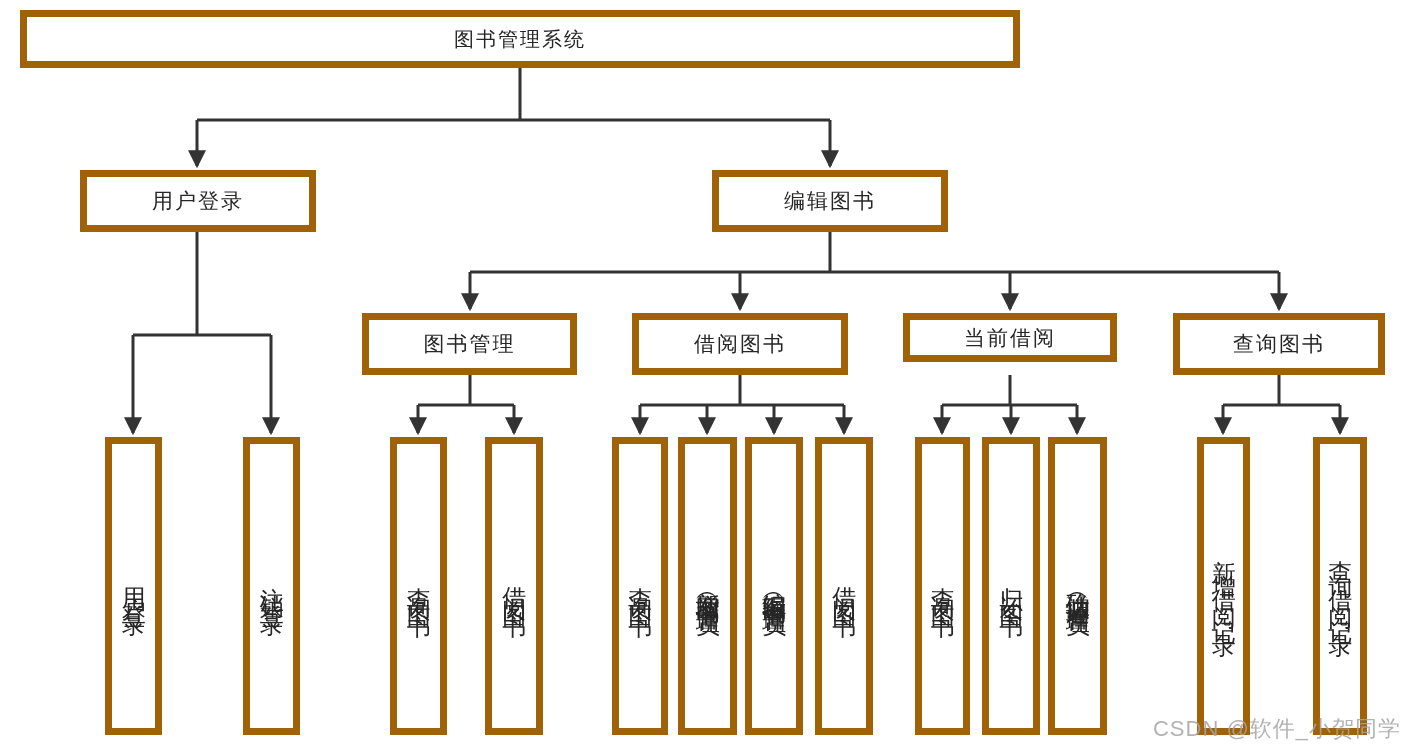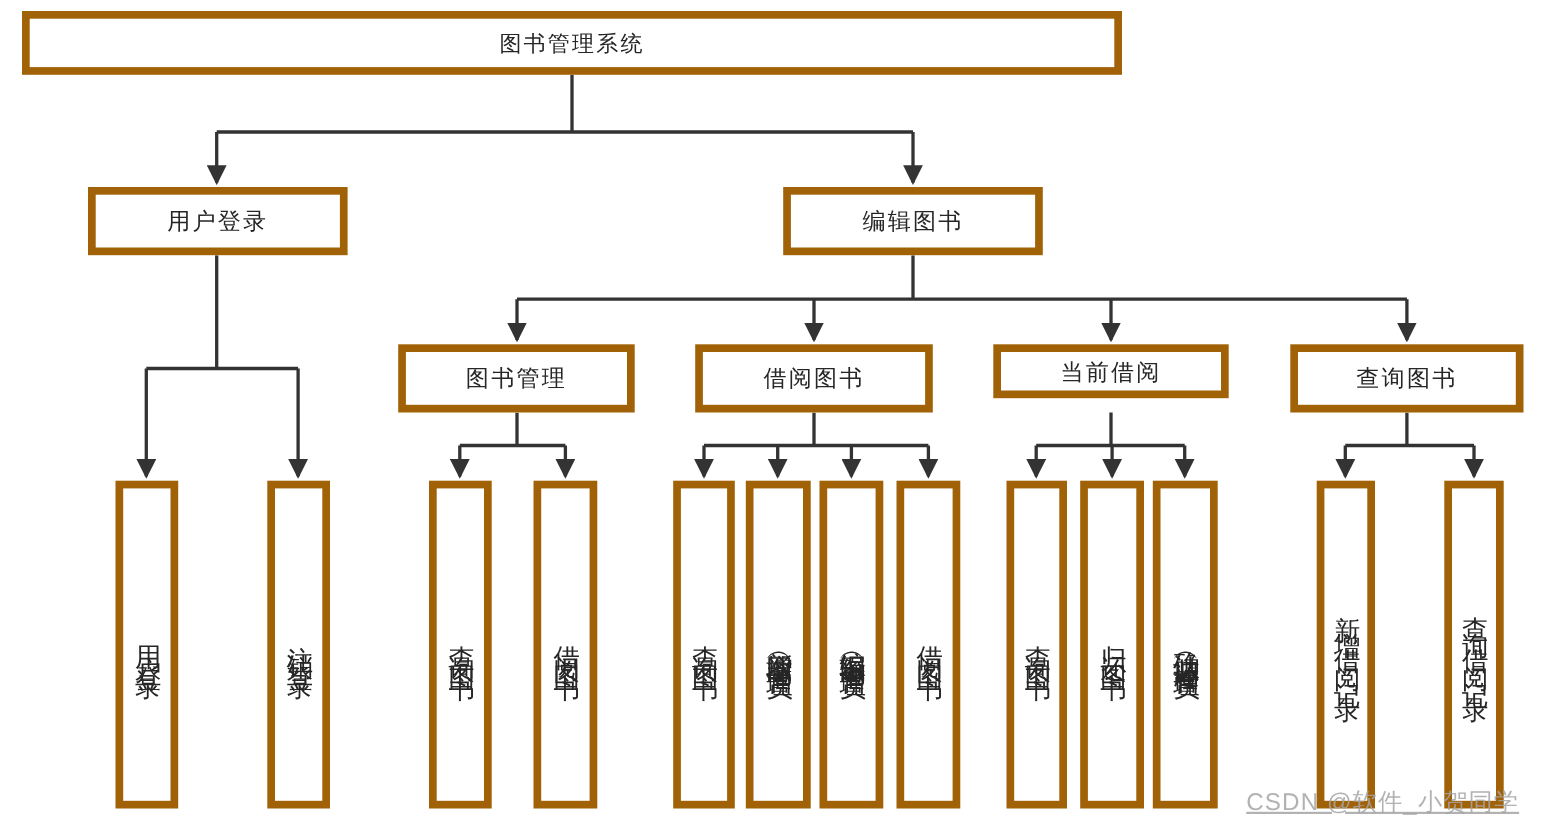--- a/index.html
+++ b/index.html
@@ -35,28 +35,27 @@
     writing-mode: vertical-lr;
     text-orientation: mixed;
     line-height: 1.1;
     white-space: nowrap;
   }
   .sp-short span { letter-spacing: 9px; }
   .sp-med   span { letter-spacing: 15px; }
   .sp-long  span { letter-spacing: 3px; }
   .watermark {
     position: absolute;
-    right: 24px;
+    right: 4px;
     top: 714px;
     z-index: 3;
     font-size: 22px;
     color: rgba(165,165,165,0.85);
     letter-spacing: 1px;
     white-space: nowrap;
-    text-decoration: underline;
   }
 </style>
 </head>
 <body>
 
 <div class="stage">
 
   <svg class="wires" viewBox="0 0 1405 747" xmlns="http://www.w3.org/2000/svg">
     <defs>
       <marker id="ah" viewBox="0 0 16 16" refX="14" refY="8" markerWidth="18" markerHeight="18" orient="auto" markerUnits="userSpaceOnUse">

